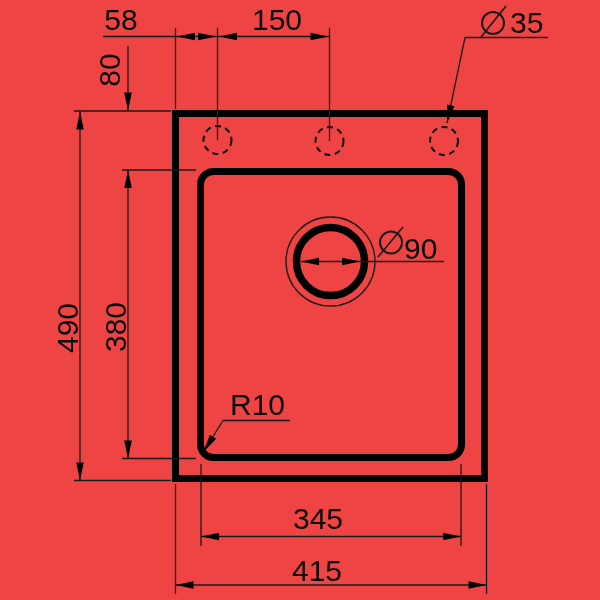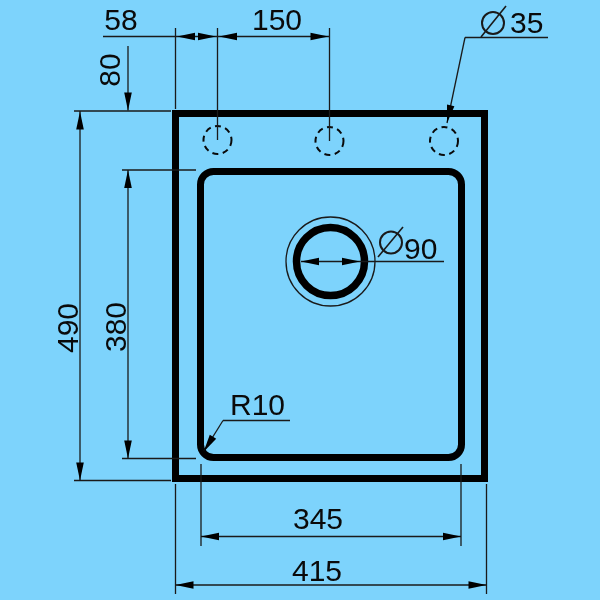--- a/index.html
+++ b/index.html
@@ -1,16 +1,16 @@
 <!DOCTYPE html>
 <html><head>
 <meta charset="utf-8">
 <style>
   html,body{margin:0;padding:0;background:#fff;}
-  .stage{position:relative;width:600px;height:600px;background:#7dd3fc;overflow:hidden;
+  .stage{position:relative;width:600px;height:600px;background:#ef4444;overflow:hidden;
          font-family:"Liberation Sans","DejaVu Sans",sans-serif;}
   svg{display:block;}
   .thick{fill:none;stroke:#000000;stroke-width:7;}
   .thick-c{fill:none;stroke:#000000;stroke-width:7.5;}
   .thin{fill:none;stroke:#1a1a1a;stroke-width:1.3;}
   .sym{fill:none;stroke:#1a1a1a;stroke-width:2;}
   .slash{fill:none;stroke:#1a1a1a;stroke-width:1.6;}
   .dash{fill:none;stroke:#0a0a0a;stroke-width:2;stroke-dasharray:6 4.5;}
   .arr{fill:#000000;stroke:none;}
   .lbl{font-size:30px;fill:#0a0a0a;}

